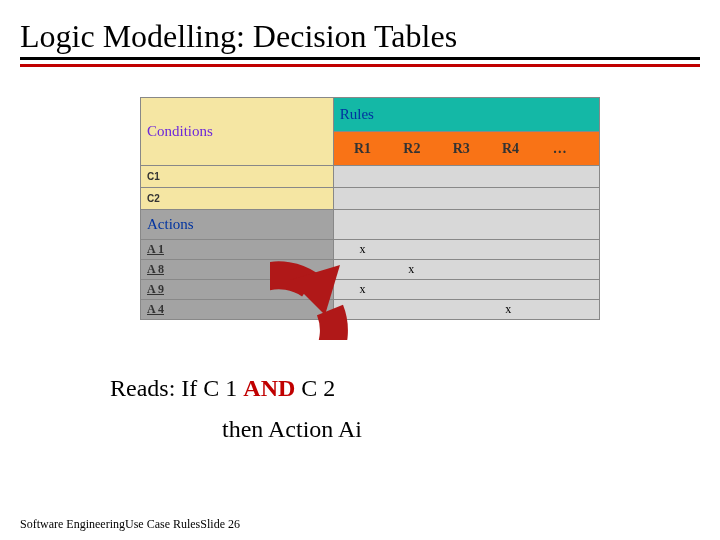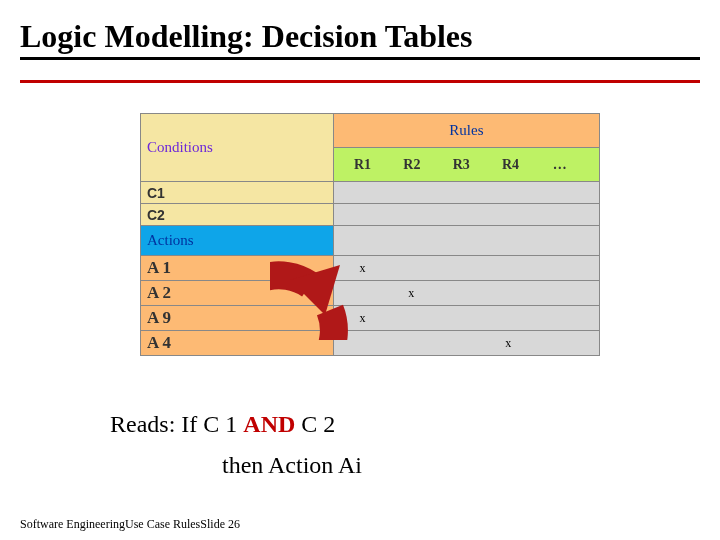--- a/index.html
+++ b/index.html
@@ -1,31 +1,31 @@
 <!DOCTYPE html>
 <html><head>
 <meta charset="utf-8">
 <style>
   * { margin: 0; padding: 0; box-sizing: border-box; }
   body { width: 720px; height: 540px; font-family: 'Times New Roman', serif; background: #fff; position: relative; }
   .slide { width: 100%; height: 100%; padding: 18px 20px 0 20px; position: relative; }
-  .title { font-size: 32px; color: #000; border-bottom: 3px solid #000; padding-bottom: 2px; margin-bottom: 20px; font-weight: bold; }
+  .title { font-size: 32px; color: #000; border-bottom: 3px solid #000; padding-bottom: 2px; margin-bottom: 4px; font-weight: normal; }
   .red-underline { height: 3px; background: #c00000; width: 100%; margin-bottom: 30px; }
   .table-wrap { margin-left: 120px; width: 460px; }
   .dt-table { border-collapse: collapse; width: 100%; }
   .dt-table td { border: 1px solid #888; font-size: 15px; padding: 2px 6px; vertical-align: middle; }
   .hdr-conditions { background: #f5e6a3; color: #6d28d9; font-family: 'Times New Roman', serif; font-size: 18px; width: 42%; height: 68px; }
-  .hdr-rules { background: #fdba74; color: #0033a0; font-family: 'Times New Roman', serif; font-size: 16px; text-align: center; width: 58%; }
-  .rule-labels { background: #bef264; }
+  .hdr-rules { background: #14b8a6; color: #0033a0; font-family: 'Times New Roman', serif; font-size: 16px; width: 58%; }
+  .rule-labels { background: #f97316; }
   .rule-labels span { display: inline-block; width: 18%; text-align: center; font-size: 14px; color: #333; font-weight: bold; }
-  .cond-row td:first-child { background: #f5e6a3; font-weight: bold; color: #333; font-size: 14px; font-family: Arial, sans-serif; }
+  .cond-row td:first-child { background: #f5e6a3; font-weight: bold; color: #333; font-size: 10px; font-family: Arial, sans-serif; }
   .cond-row td:last-child { background: #d8d8d8; height: 22px; }
-  .hdr-actions { background: #0ea5e9; color: #0033a0; font-family: 'Times New Roman', serif; font-size: 18px; padding-left: 30px; height: 30px; }
+  .hdr-actions { background: #a3a3a3; color: #0033a0; font-family: 'Times New Roman', serif; font-size: 18px; padding-left: 30px; height: 30px; }
   .hdr-actions + td { background: #d8d8d8; }
-  .act-row td:first-child { background: #fdba74; font-weight: bold; color: #333; font-size: 17px; font-family: 'Times New Roman', serif; }
+  .act-row td:first-child { background: #a3a3a3; font-weight: bold; color: #333; font-size: 12px; font-family: 'Times New Roman', serif; text-decoration: underline; }
   .act-row td:last-child { background: #d8d8d8; height: 20px; font-size: 12px; }
   .act-cell span { display: inline-block; width: 18%; text-align: center; }
   .arrow-wrap { position: absolute; left: 270px; top: 180px; width: 200px; height: 160px; pointer-events: none; }
   .reads-block { margin-top: 55px; margin-left: 90px; font-size: 24px; }
   .reads-line2 { margin-left: 112px; margin-top: 14px; }
   .and-kw { color: #c00000; font-weight: bold; }
   .footer { position: absolute; bottom: 8px; left: 20px; right: 20px; display: flex; justify-content: flex-start; font-size: 12px; }
 </style>
 </head>
 <body>
@@ -66,21 +66,21 @@
         <td>A 1</td>
         <td class="act-cell">
           <span>x</span>
           <span></span>
           <span></span>
           <span></span>
           <span></span>
         </td>
       </tr>
       <tr class="act-row">
-        <td>A 2</td>
+        <td>A 8</td>
         <td class="act-cell">
           <span></span>
           <span>x</span>
           <span></span>
           <span></span>
           <span></span>
         </td>
       </tr>
       <tr class="act-row">
         <td>A 9</td>

